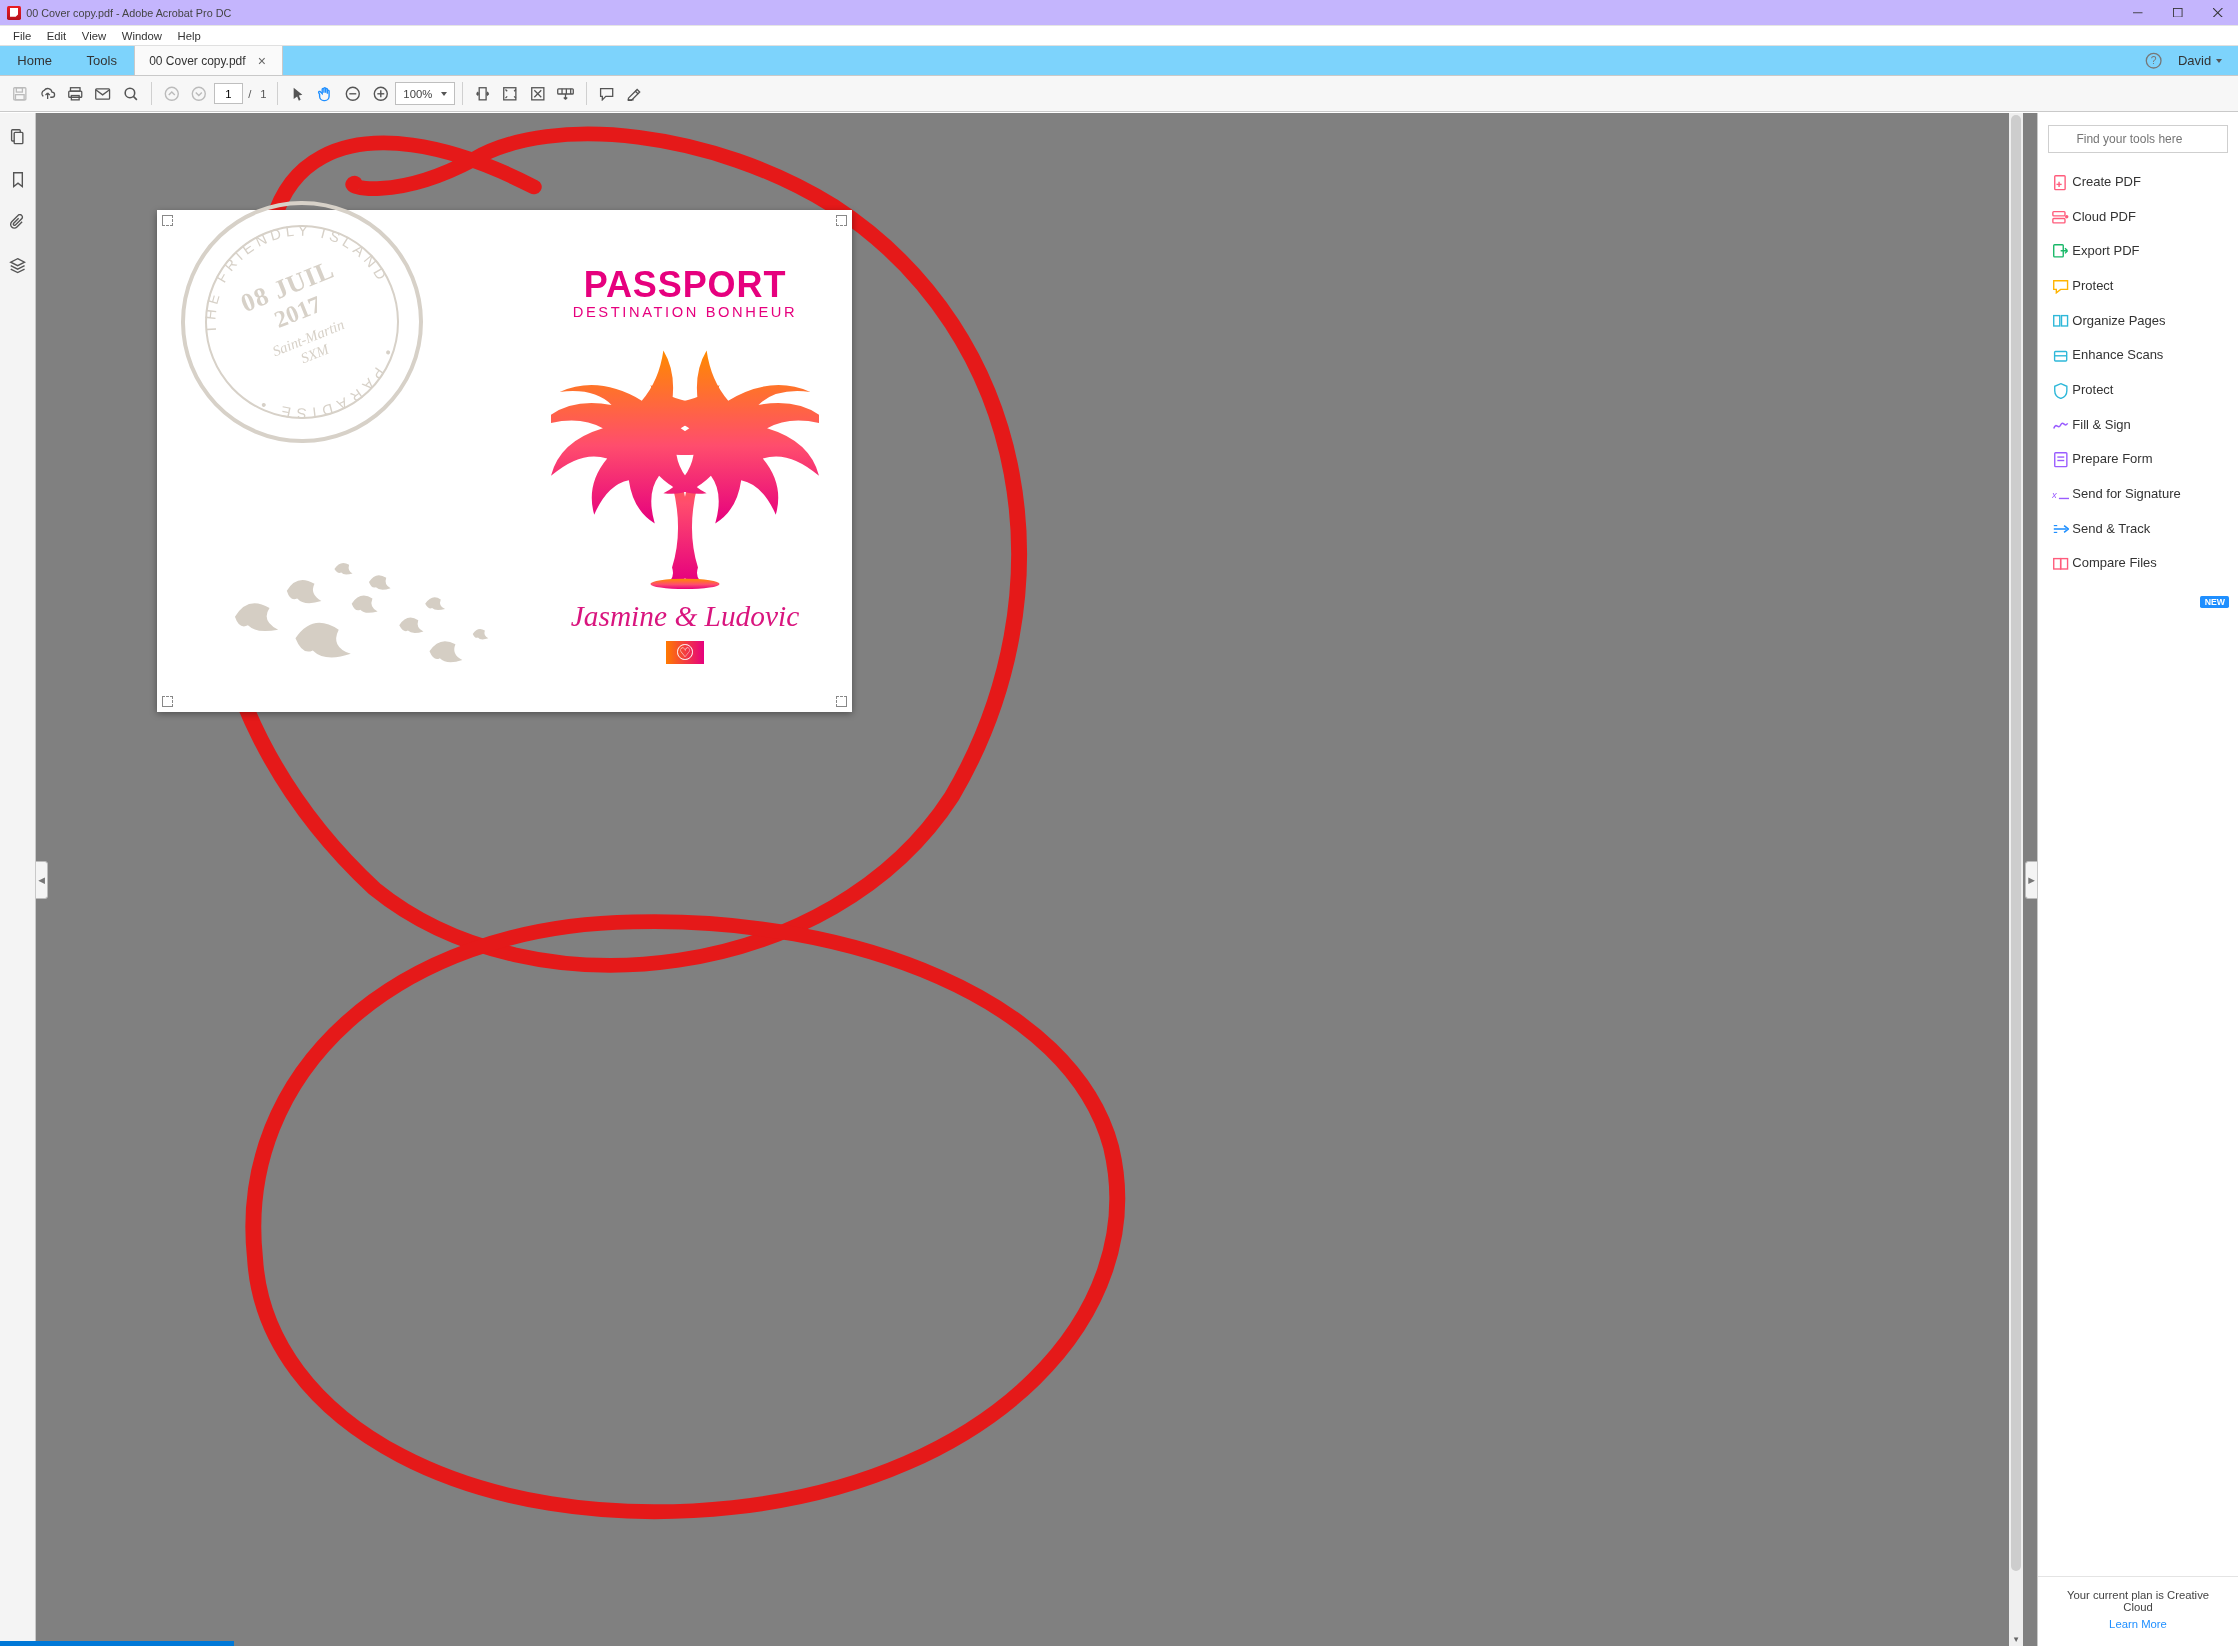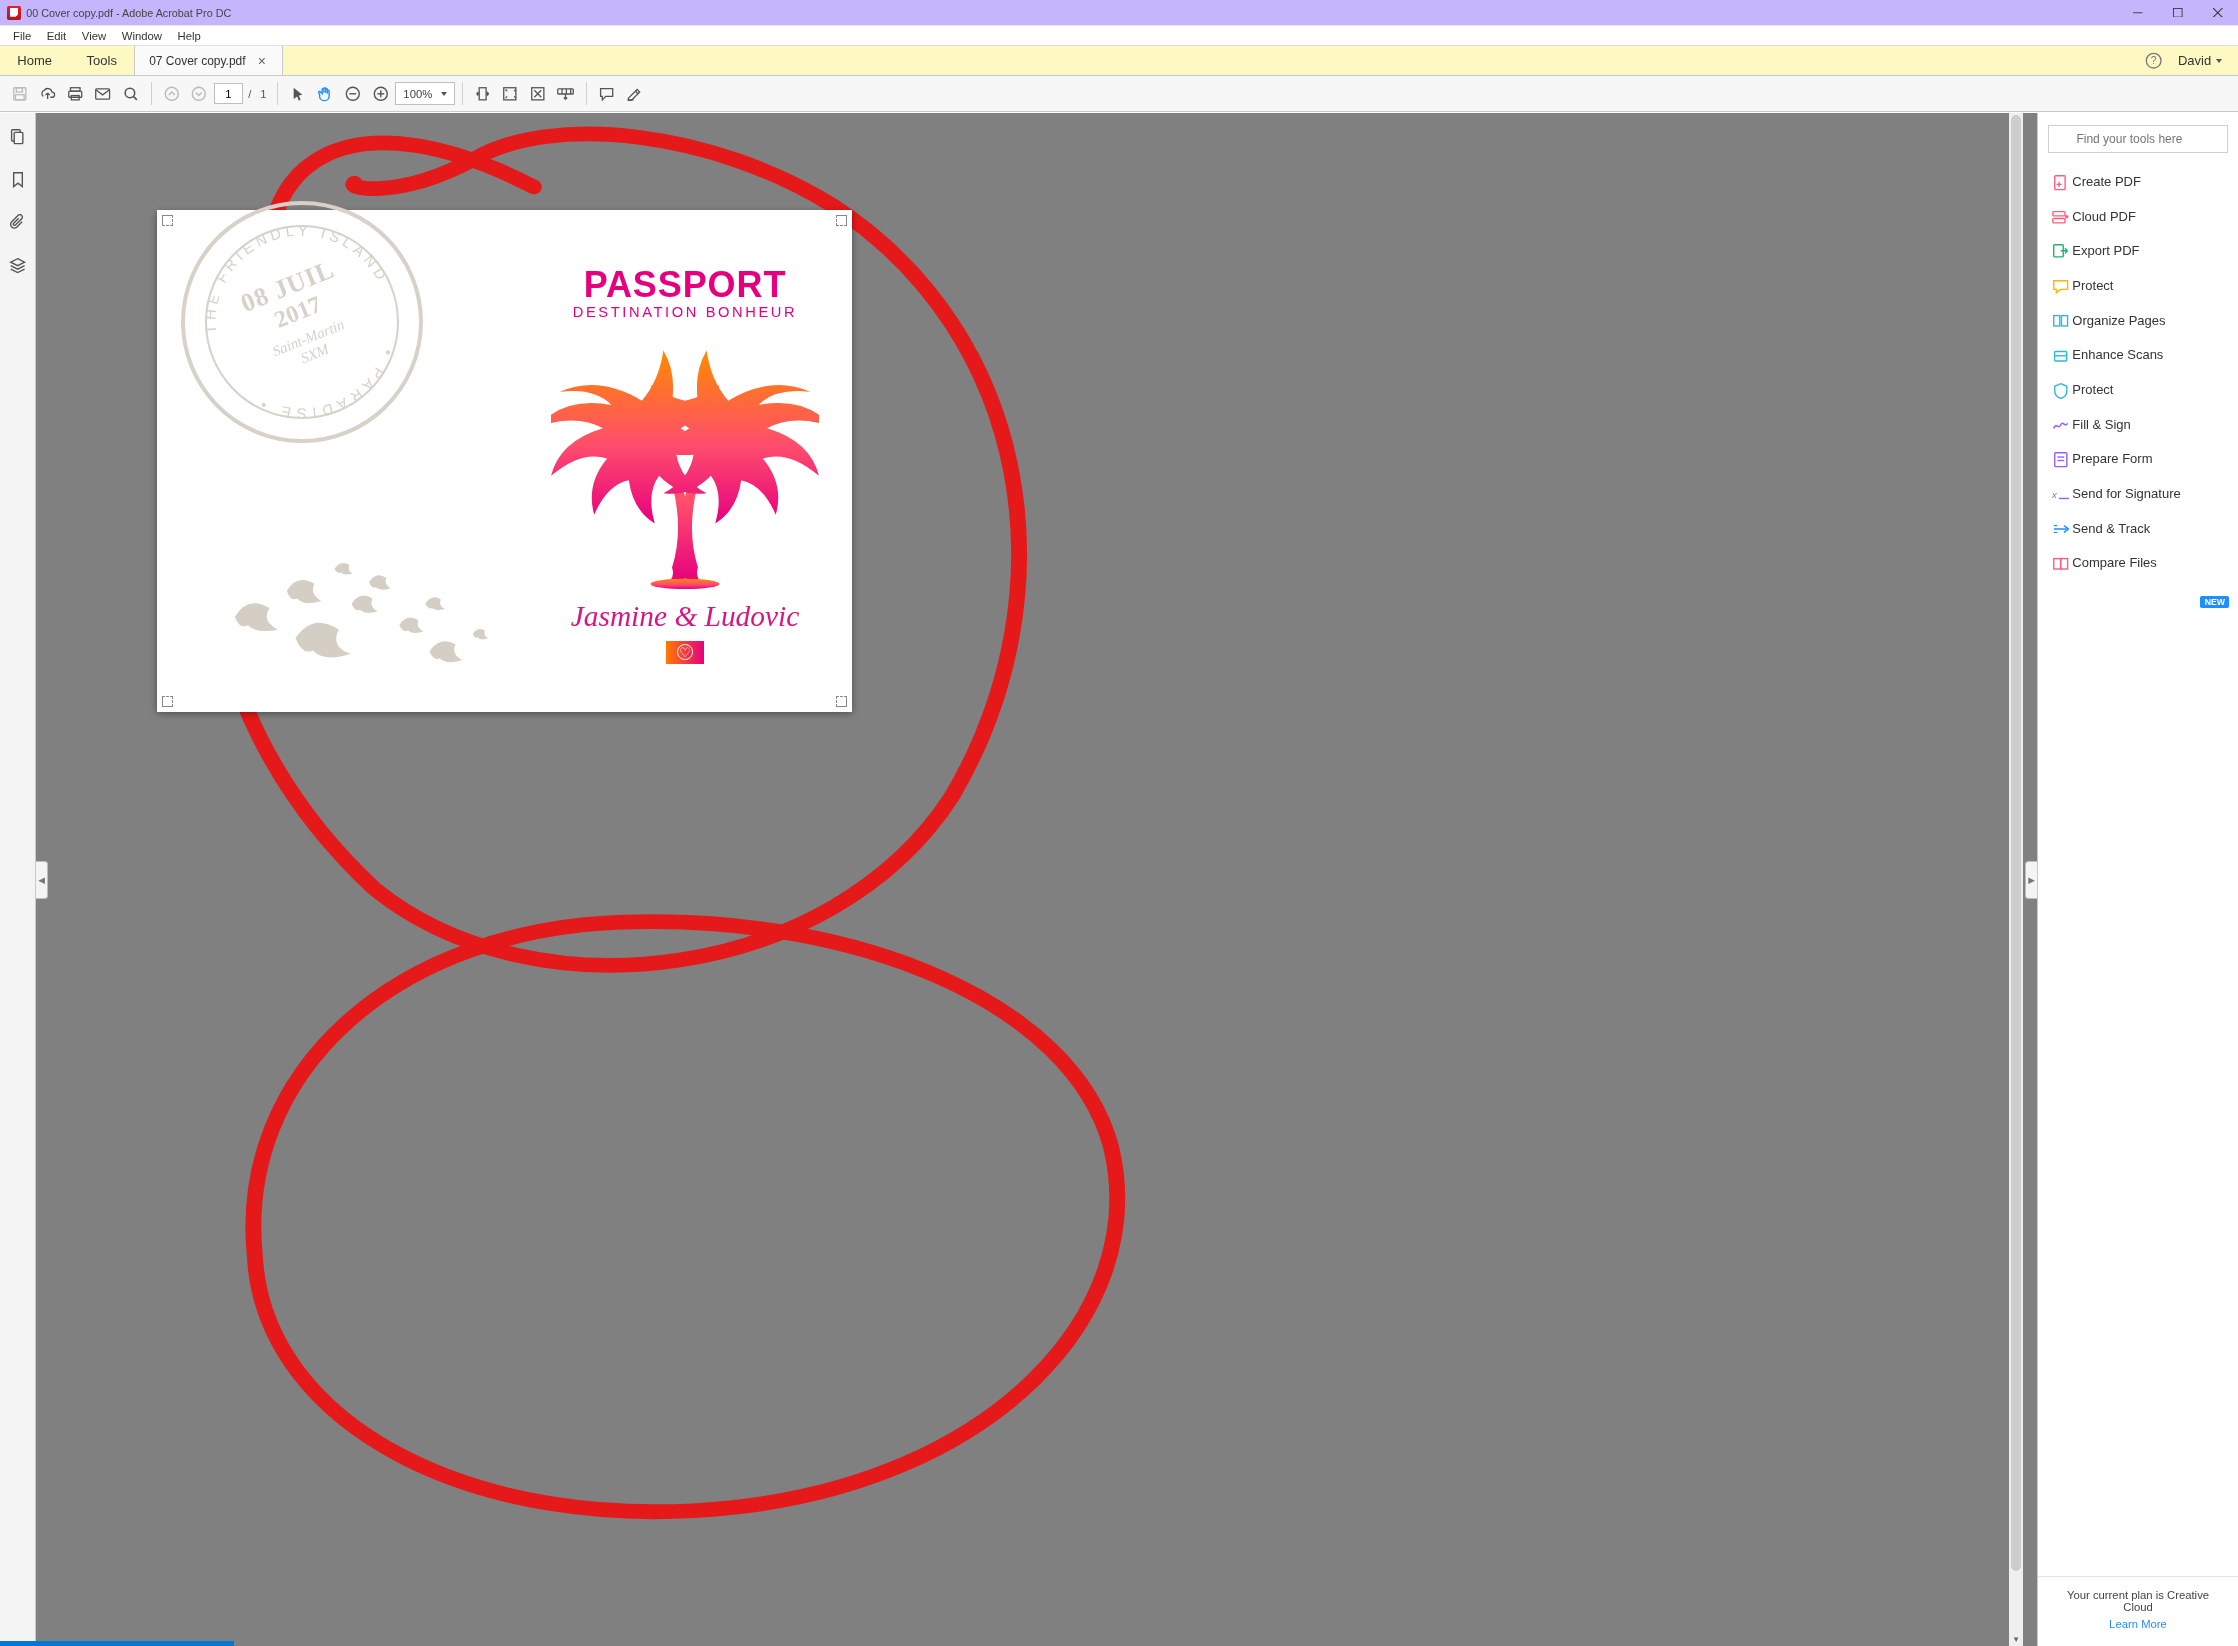--- a/index.html
+++ b/index.html
@@ -10,21 +10,21 @@
 .titlebar .app-icon { width: 14px; height: 14px; background: linear-gradient(#ec1c24,#b5121b); border-radius: 1.7px; margin-right: 5.2px; position: relative; }
 .titlebar .app-icon::after { content:""; position:absolute; left:2.6px; top:2.6px; width:8.7px; height:8.7px; background:#fff; clip-path: polygon(0 0,100% 0,100% 70%,70% 100%,0 100%); }
 .titlebar .spacer { flex:1; }
 .win-btn { width:40px; height:26px; display:flex; align-items:center; justify-content:center; color:#333; }
 
 
 .menubar { height: 19px; display:flex; align-items:center; gap:0; padding: 0 5.2px; font-size: 11.3px; color:#333; background:#fff; }
 .menubar .mi { padding: 1.7px 7.8px; border-radius:1.7px; }
 
 
-.tabstrip { height: 31px; display:flex; align-items:stretch; background:#fef9c3; border-top:0.9px solid #e0e0e0; border-bottom:0.9px solid #c9c9c9; font-size: 13px; color:#333; }
+.tabstrip { height: 31px; display:flex; align-items:stretch; background:#7dd3fc; border-top:0.9px solid #e0e0e0; border-bottom:0.9px solid #c9c9c9; font-size: 13px; color:#333; }
 .tabstrip .pill { padding: 0 17.3px; display:flex; align-items:center; }
 .tabstrip .divider { width:0.9px; background:#c9c9c9; }
 .doc-tab { display:flex; align-items:center; gap:10.4px; padding:0 14px; background:#fafafa; border-right:0.9px solid #c9c9c9; font-size: 12px; }
 .doc-tab .x { font-size:14px; color:#666; padding:0 1.7px; }
 .tabstrip .spacer { flex:1; }
 .tabstrip .help { width:31px; display:flex; align-items:center; justify-content:center; color:#555; }
 .tabstrip .user { padding:0 15.6px 0 8.7px; display:flex; align-items:center; gap:5.2px; font-size:13px; color:#333; }
 .caret-down { width:0;height:0;border-left:3.5px solid transparent;border-right:3.5px solid transparent;border-top:4.3px solid #555; display:inline-block; }
 
 
@@ -131,21 +131,21 @@
   <div class="mi">View</div>
   <div class="mi">Window</div>
   <div class="mi">Help</div>
 </div>
 
 <div class="tabstrip">
   <div class="pill">Home</div>
   <div class="pill">Tools</div>
   <div class="divider"></div>
   <div class="doc-tab">
-    <span>07 Cover copy.pdf</span>
+    <span>00 Cover copy.pdf</span>
     <span class="x">×</span>
   </div>
   <div class="spacer"></div>
   <div class="help">
       <svg width="17.3" height="17.3" viewBox="0 0 20 20" style="font-size:15px">
         <circle cx="10" cy="10" r="8.5" fill="none" stroke="#777" stroke-width="1.5"></circle>
         <text x="10" y="14" text-anchor="middle" font-size="12" fill="#777">?</text>
       </svg>
     </div>
   <div class="user">

